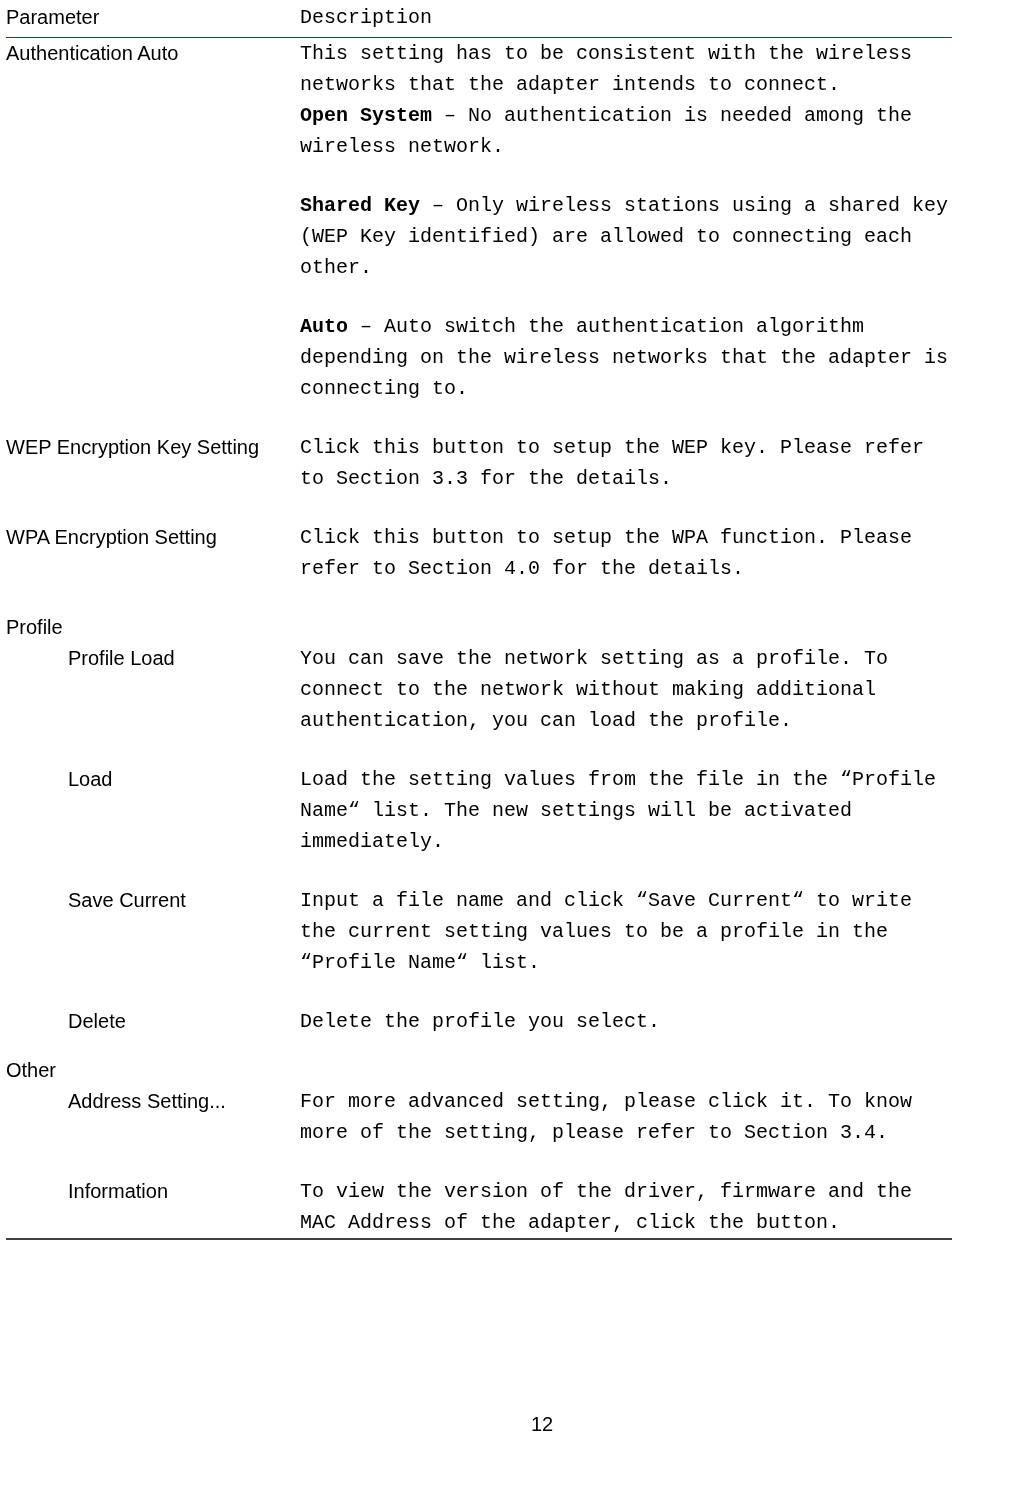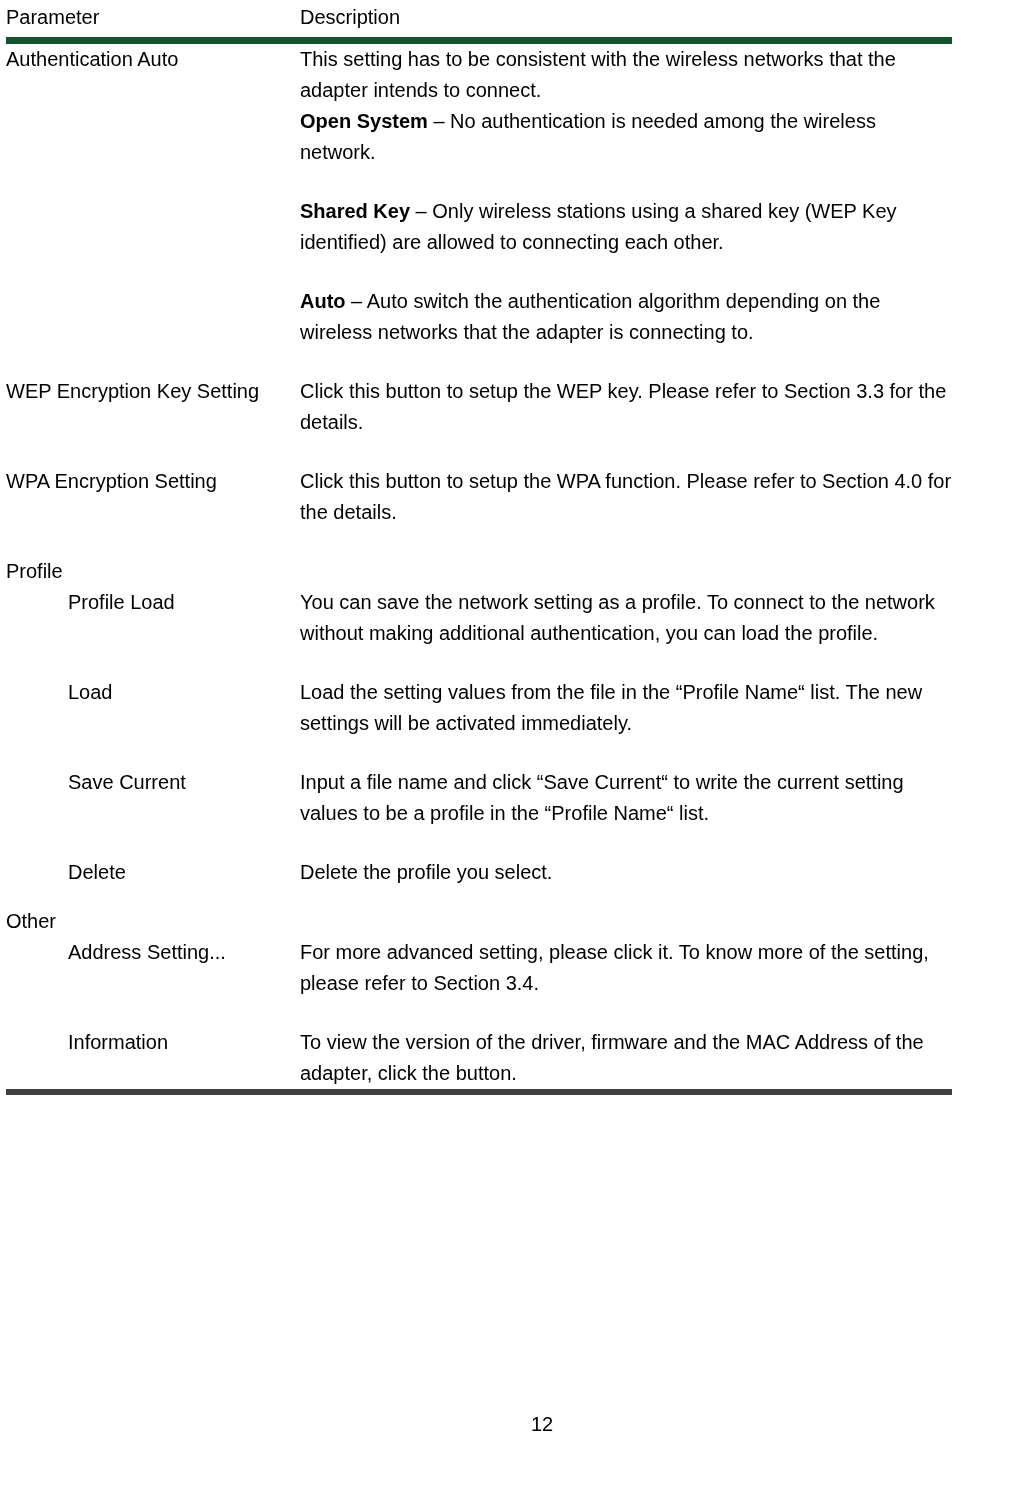--- a/index.html
+++ b/index.html
@@ -17,37 +17,38 @@
       padding: 0 60px 40px 6px;
       position: relative;
     }
     table.doc-table {
       width: 100%;
       border-collapse: collapse;
       font-size: 20px;
       line-height: 1.55;
     }
     table.doc-table > tbody > tr.header-row > td {
-      border-bottom: 7px solid #14532d;
+      border-bottom: 1px solid #14532d;
       padding: 2px 0 4px 0;
       vertical-align: top;
     }
     table.doc-table > tbody > tr.last-row > td {
-      border-bottom: 6px solid #404040;
+      border-bottom: 2px solid #404040;
     }
     table.doc-table td {
       padding: 0;
       vertical-align: top;
     }
     td.col-param {
       width: 294px;
       padding-right: 10px;
     }
     td.col-desc {
       padding-right: 0;
+      font-family: Liberation Mono, monospace;
     }
     .param-name { }
     .param-name.indent { padding-left: 62px; }
     .section-head { padding-top: 0; }
     .spacer { height: 28px; }
     .spacer-sm { height: 18px; }
     .desc-block { }
     .bold-label { font-weight: bold; margin-top: 16px; }
     .bold-label + span { }
     .page-number {

